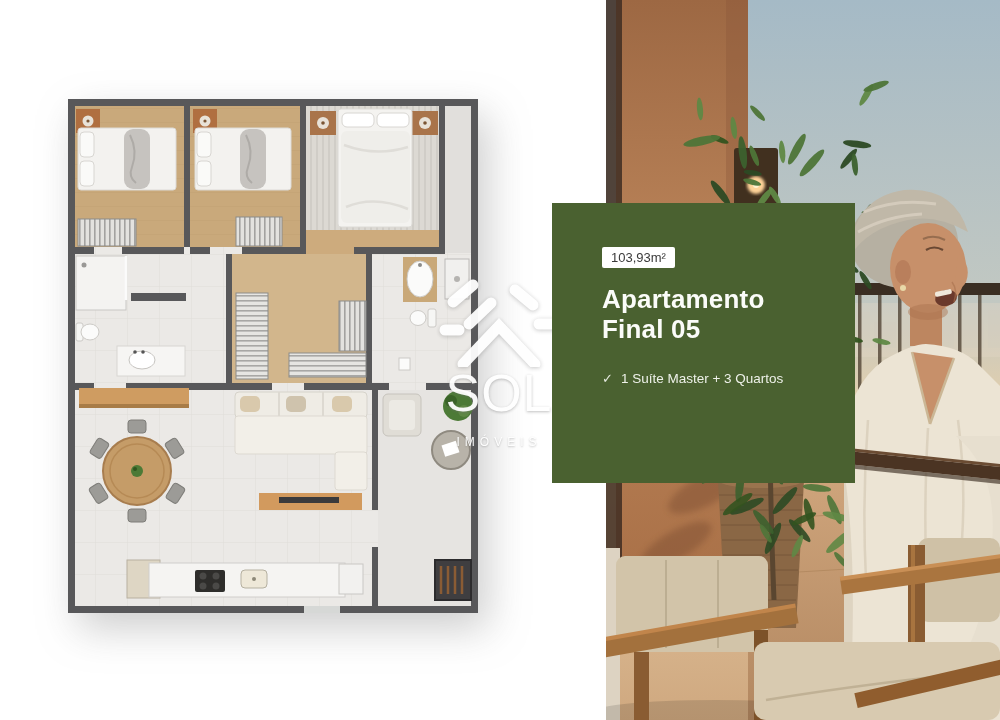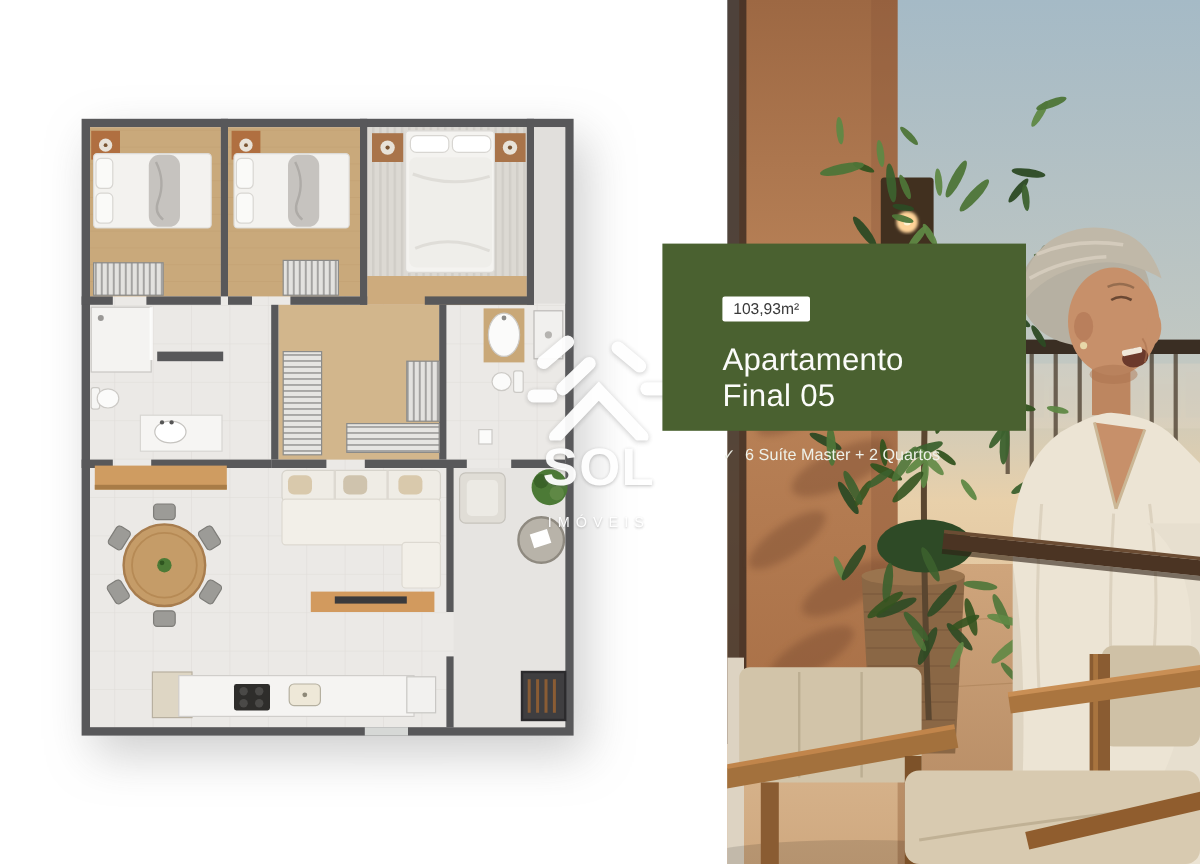--- a/index.html
+++ b/index.html
@@ -4,32 +4,32 @@
 <style>
   html,body{margin:0;padding:0;background:#ffffff;}
   .canvas{position:relative;width:1000px;height:720px;background:#ffffff;overflow:hidden;
           font-family:"Liberation Sans",sans-serif;}
   
   .floorplan{position:absolute;left:64px;top:95px;width:420px;height:525px;z-index:2;}
   .floorplan svg{filter:drop-shadow(10px 16px 20px rgba(80,80,80,.28));}
   
   .photo{position:absolute;left:606px;top:0;width:394px;height:720px;z-index:1;}
   
-  .infocard{position:absolute;left:552px;top:203px;width:303px;height:156px;background:#4a6130;
+  .infocard{position:absolute;left:552px;top:203px;width:303px;height:280px;background:#4a6130;
             color:#ffffff;box-sizing:border-box;padding:44px 34px 0 50px;z-index:5;}
   .badge{display:inline-block;background:#ffffff;color:#3a3a3a;font-size:13px;line-height:13px;
          padding:4px 9px;border-radius:2px;}
-  .title{font-size:26px;line-height:1.16;font-weight:400;margin:16px 0 0;letter-spacing:.2px;color:#fbfcf9;}
+  .title{font-size:26px;line-height:1.16;font-weight:700;margin:16px 0 0;letter-spacing:.2px;color:#fbfcf9;}
   .feature{margin-top:27px;font-size:13.5px;display:flex;align-items:center;gap:8px;color:#eef1e9;}
   .check{font-size:13px;opacity:.95;}
   
   .watermark{position:absolute;left:420px;top:272px;width:158px;text-align:center;z-index:4;
              color:#ffffff;opacity:.95;pointer-events:none;}
   .wm-icon svg{filter:drop-shadow(0 1px 2px rgba(110,110,110,.4));}
-  .wm-brand{font-size:44px;font-weight:700;letter-spacing:1px;line-height:1;margin-top:-4px;
+  .wm-brand{font-size:52px;font-weight:400;letter-spacing:1px;line-height:1;margin-top:-4px;
             text-shadow:0 1px 3px rgba(110,110,110,.45);}
   .wm-sub{font-size:12px;letter-spacing:5px;margin-top:16px;text-shadow:0 1px 2px rgba(110,110,110,.45);}
 </style>
 </head>
 <body>
 
 <div class="canvas">
 
   <div class="floorplan">
   <svg viewBox="0 0 420 525" width="420" height="525" xmlns="http://www.w3.org/2000/svg">
@@ -472,17 +472,17 @@
   </div>
 
   <div class="infocard">
     <span class="badge">103,93m²</span>
     <div class="title">
       <span>Apartamento</span><br>
       <span>Final 05</span>
     </div>
     <div class="feature">
       <span class="check">✓</span>
-      <span>6 Suíte Master + 2 Quartos</span>
+      <span>1 Suíte Master + 3 Quartos</span>
     </div>
   </div>
 
 </div>
 
 </body></html>

